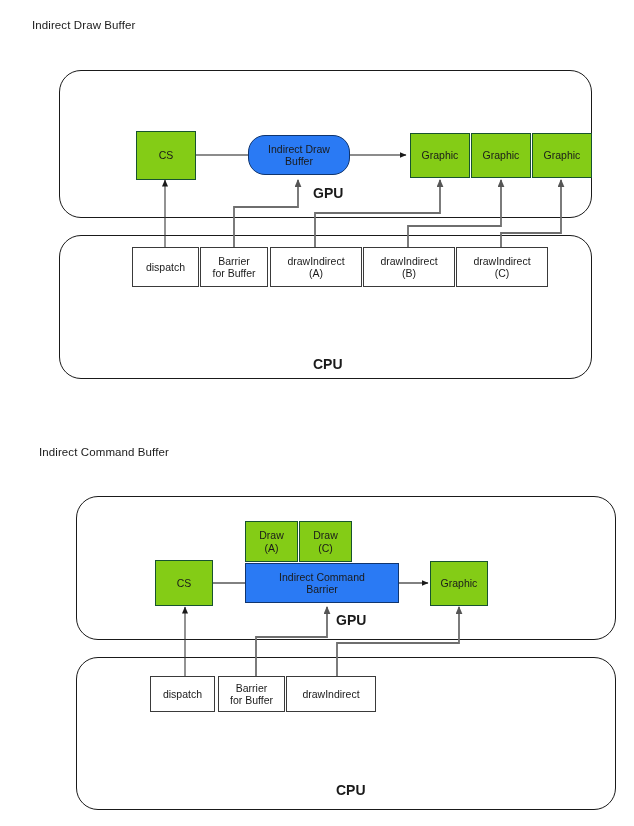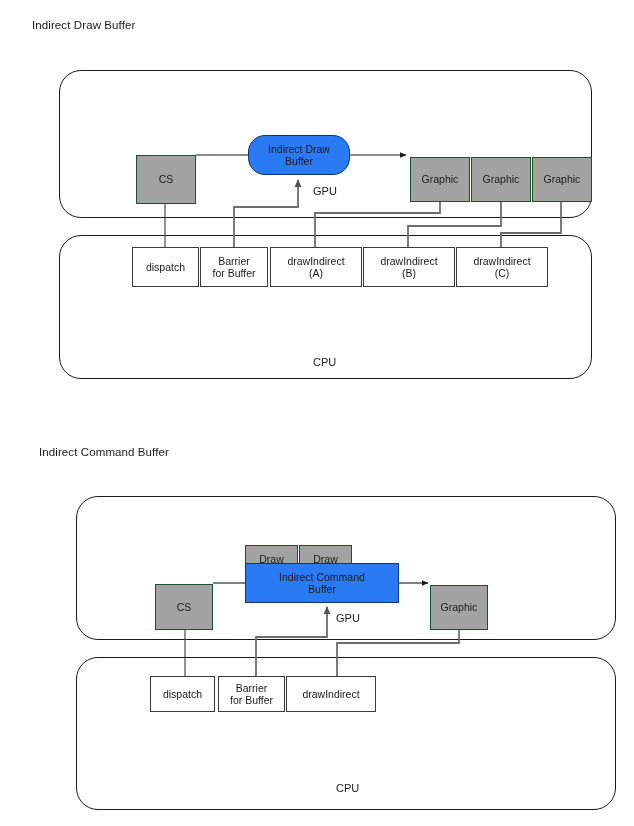--- a/index.html
+++ b/index.html
@@ -29,41 +29,41 @@
   }
   .container-box {
     position: absolute;
     border: 1.3px solid #1a1a1a;
     border-radius: 22px;
     background: transparent;
     box-sizing: border-box;
   }
   .container-label {
     position: absolute;
-    font-size: 11px;
+    font-size: 14px;
     color: #1a1a1a;
     white-space: nowrap;
+    font-weight: bold;
   }
   .node {
     position: absolute;
     box-sizing: border-box;
     border: 1px solid #1a1a1a;
     display: flex;
     align-items: center;
     justify-content: center;
     text-align: center;
     font-size: 10.5px;
     line-height: 12.5px;
     color: #1a1a1a;
     white-space: pre-line;
   }
   .node.green {
-    background: #a3a3a3;
+    background: #84cc16;
     border-color: #17532f;
-    margin-top: 24px;
   }
   .node.blue {
     background: #2a7af4;
     border-color: #10356e;
   }
   .node.white {
     background: #ffffff;
     border-color: #3a3a3a;
   }
   svg.wires {
@@ -154,21 +154,21 @@
   </svg>
 
   <div class="node green" style="left:245px; top:521px; width:53px; height:41px;">Draw
 (A)</div>
   <div class="node green" style="left:299px; top:521px; width:53px; height:41px;">Draw
 (C)</div>
 
   <div class="node green" style="left:155px; top:560px; width:58px; height:46px;">CS</div>
 
   <div class="node blue" style="left:245px; top:563px; width:154px; height:40px;">Indirect Command
-Buffer</div>
+Barrier</div>
 
   <div class="node green" style="left:430px; top:561px; width:58px; height:45px;">Graphic</div>
 
   <div class="node white" style="left:150px; top:676px; width:65px; height:36px;">dispatch</div>
   <div class="node white" style="left:218px; top:676px; width:67px; height:36px;">Barrier
 for Buffer</div>
   <div class="node white" style="left:286px; top:676px; width:90px; height:36px;">drawIndirect</div>
 
 </div>
 

